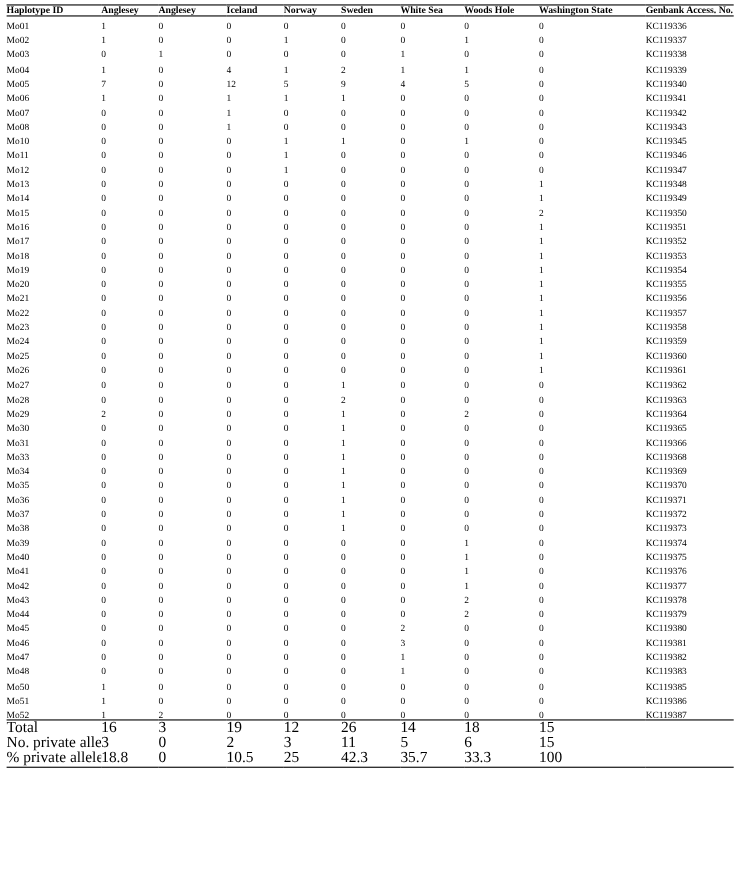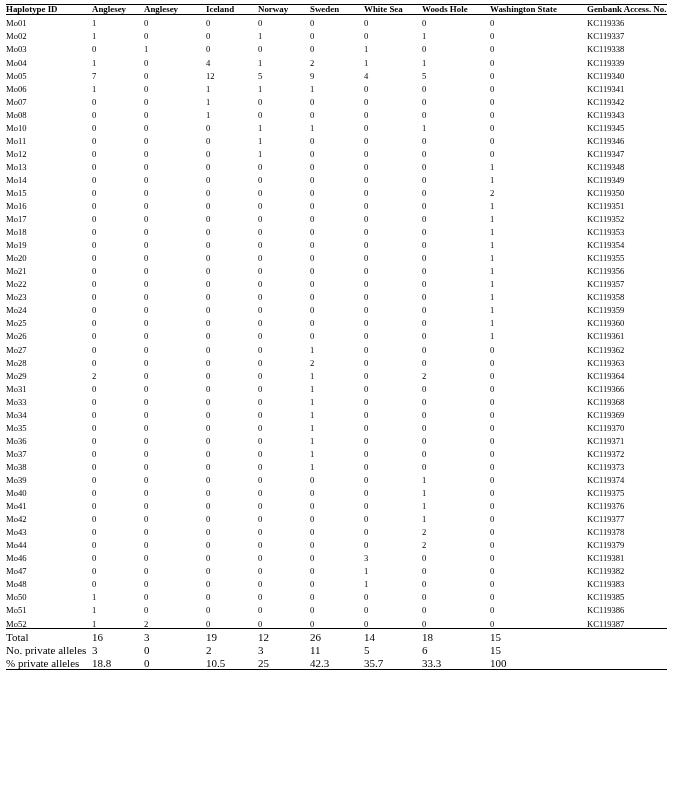--- a/index.html
+++ b/index.html
@@ -51,21 +51,21 @@
   }
   .rule-bot {
     border-bottom: 1.4px solid #000;
   }
   tbody.body td {
     height: 13.05px;
     font-size: 8.6px;
   }
   tbody.summary td {
     height: 13.4px;
-    font-size: 11px;
+    font-size: 14px;
   }
   
   col.c-hap   { width: 86px; }
   col.c-ang   { width: 52px; }
   col.c-cher  { width: 62px; }
   col.c-ice   { width: 52px; }
   col.c-nor   { width: 52px; }
   col.c-swe   { width: 54px; }
   col.c-whi   { width: 58px; }
   col.c-woo   { width: 68px; }
@@ -440,20 +440,32 @@
           <td>0</td>
           <td>0</td>
           <td>0</td>
           <td>1</td>
           <td>0</td>
           <td>2</td>
           <td>0</td>
           <td class="genbank">KC119364</td>
         </tr>
         <tr>
+          <td>Mo30</td>
+          <td>0</td>
+          <td>0</td>
+          <td>0</td>
+          <td>0</td>
+          <td>1</td>
+          <td>0</td>
+          <td>0</td>
+          <td>0</td>
+          <td class="genbank">KC119365</td>
+        </tr>
+        <tr>
           <td>Mo31</td>
           <td>0</td>
           <td>0</td>
           <td>0</td>
           <td>0</td>
           <td>1</td>
           <td>0</td>
           <td>0</td>
           <td>0</td>
           <td class="genbank">KC119366</td>
@@ -594,20 +606,32 @@
           <td>Mo44</td>
           <td>0</td>
           <td>0</td>
           <td>0</td>
           <td>0</td>
           <td>0</td>
           <td>0</td>
           <td>2</td>
           <td>0</td>
           <td class="genbank">KC119379</td>
+        </tr>
+        <tr>
+          <td>Mo45</td>
+          <td>0</td>
+          <td>0</td>
+          <td>0</td>
+          <td>0</td>
+          <td>0</td>
+          <td>2</td>
+          <td>0</td>
+          <td>0</td>
+          <td class="genbank">KC119380</td>
         </tr>
         <tr>
           <td>Mo46</td>
           <td>0</td>
           <td>0</td>
           <td>0</td>
           <td>0</td>
           <td>0</td>
           <td>3</td>
           <td>0</td>

